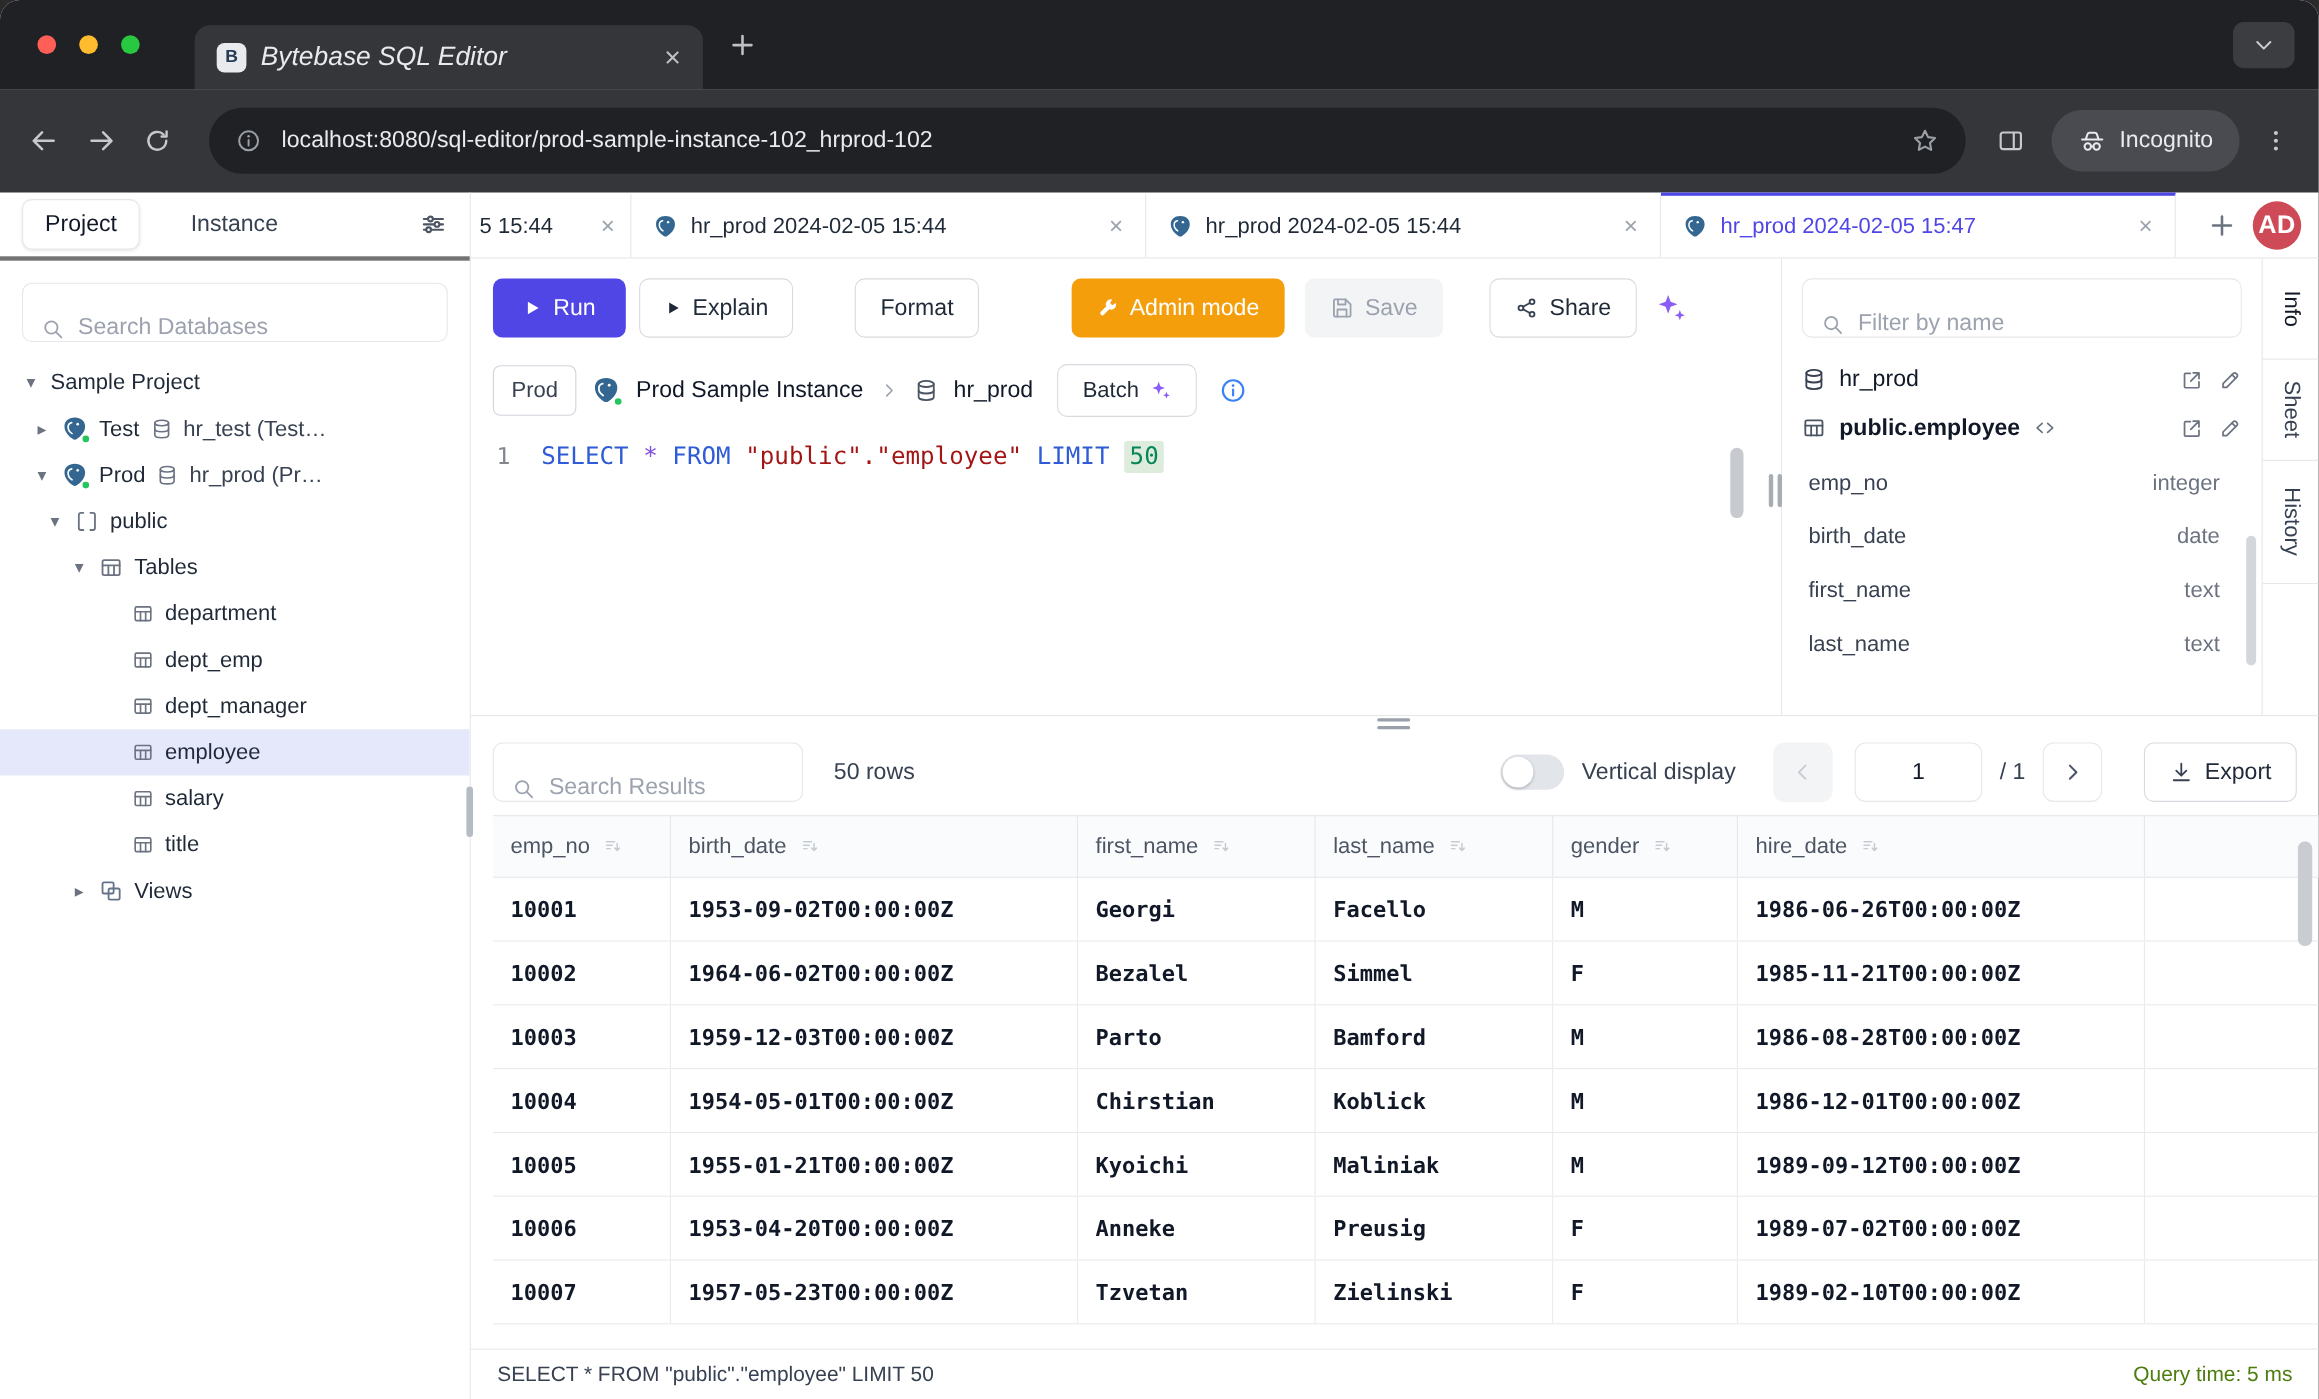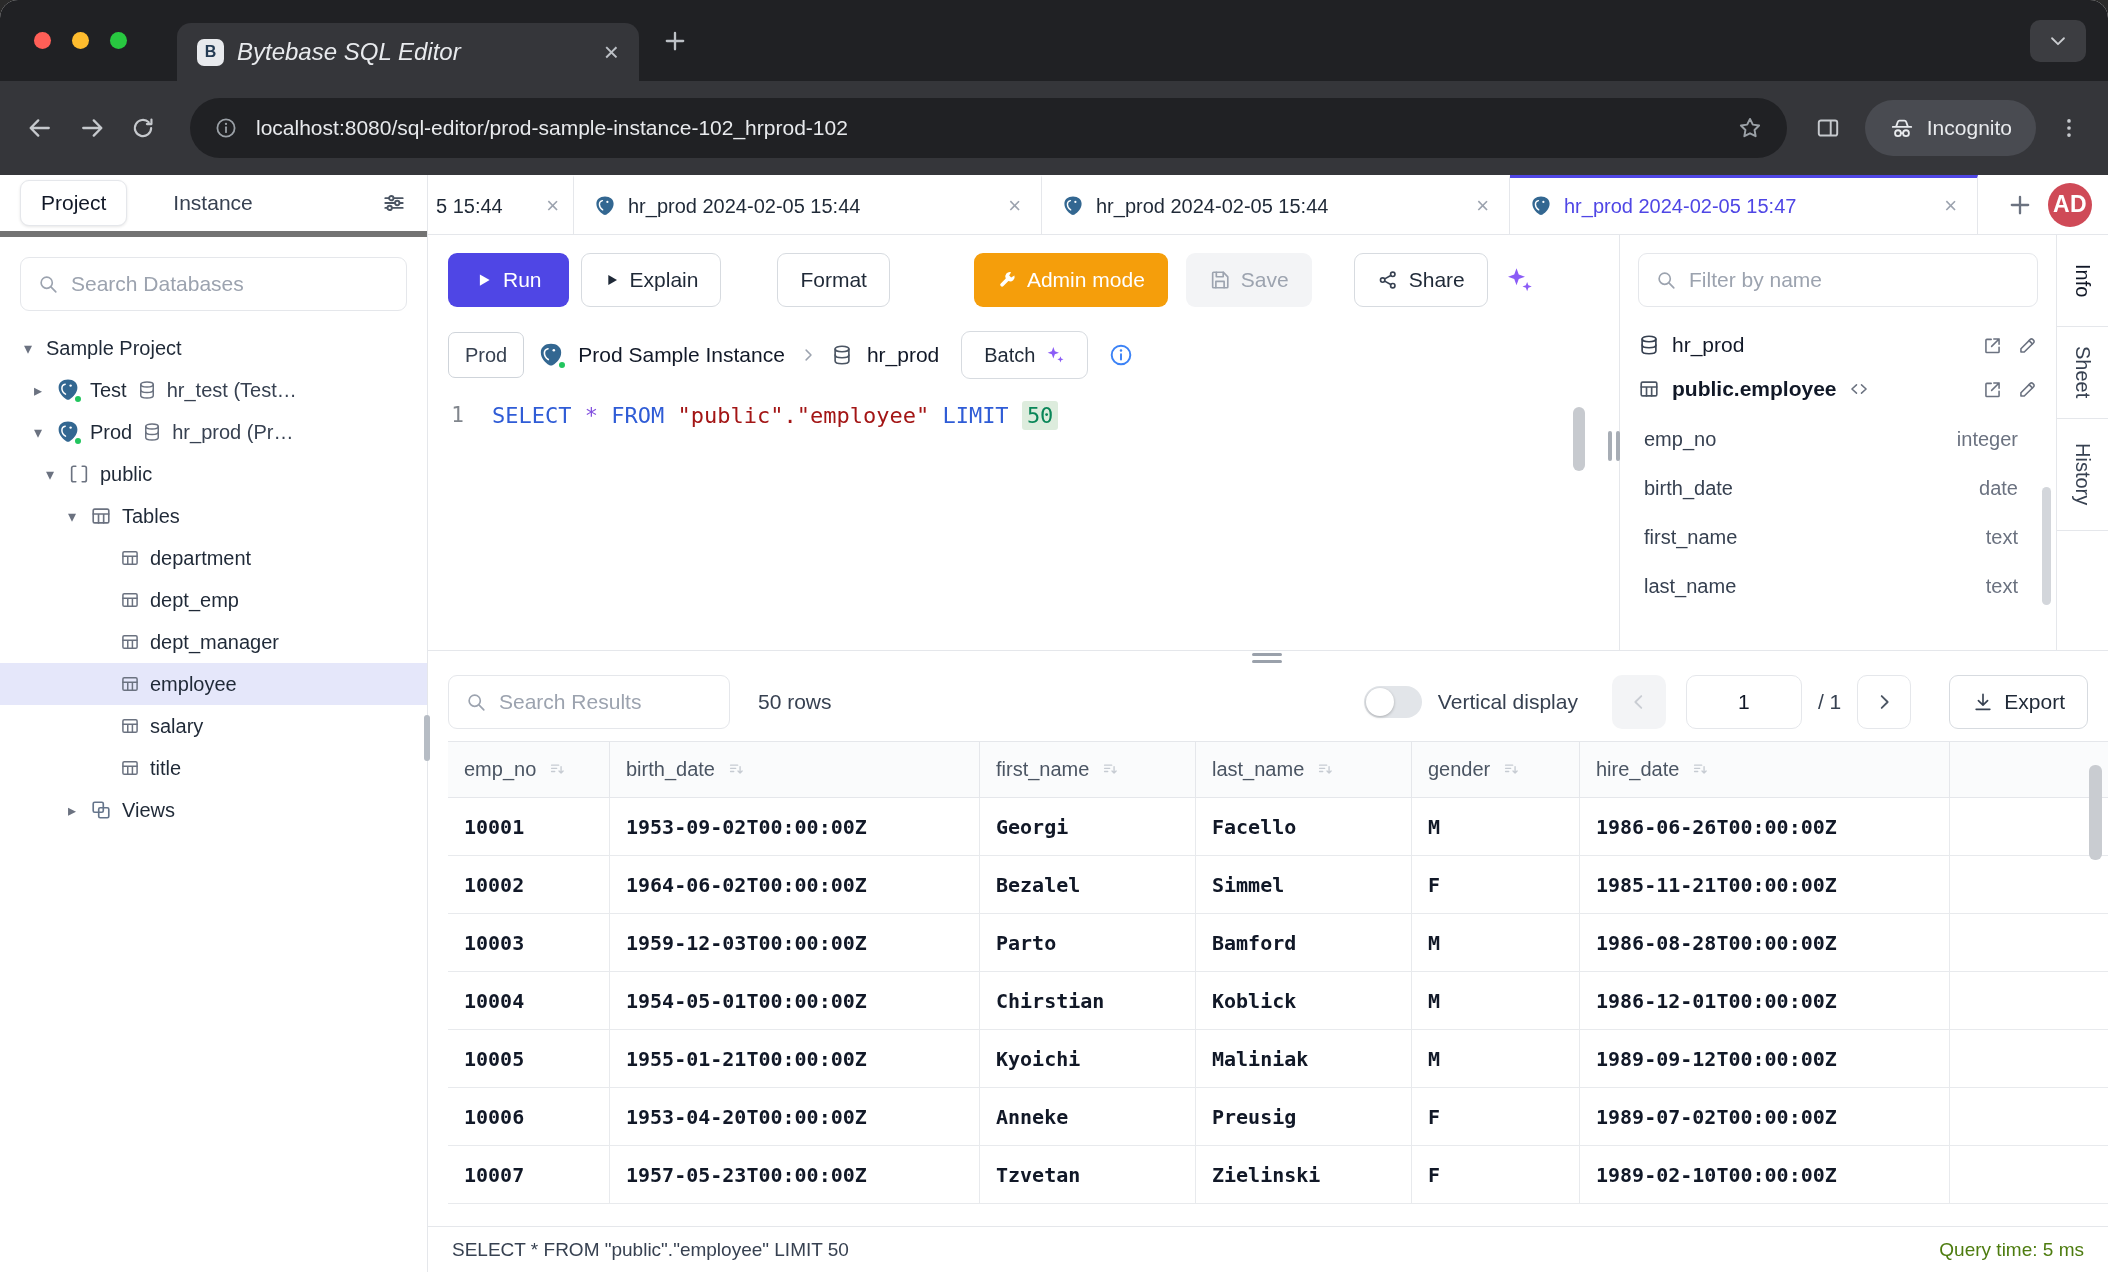--- a/index.html
+++ b/index.html
@@ -28,27 +28,27 @@
     padding:0 24px;margin:0 10px;color:#9aa0a6;min-width:0;}
   .urltext{color:#e8eaed;font-size:21px;margin-left:18px;flex:1;white-space:nowrap;overflow:hidden;}
   .sidepanelbtn{color:#c6c9cd;margin:0 18px;display:flex;}
   .incog{height:56px;border-radius:28px;background:#494b51;display:flex;align-items:center;gap:12px;
     padding:0 24px;color:#e8eaed;font-size:21px;margin-left:6px;}
   .kebab{color:#c6c9cd;margin-left:20px;display:flex;}
 
   
   .app{flex:1;display:flex;min-height:0;position:relative;}
   .sidebar{width:428px;border-right:1px solid #e5e7eb;display:flex;flex-direction:column;flex-shrink:0;}
-  .sb-head{height:62px;display:flex;align-items:center;padding:0 20px;border-bottom:6px solid #737373;flex-shrink:0;}
+  .sb-head{height:62px;display:flex;align-items:center;padding:0 20px;border-bottom:4px solid #737373;flex-shrink:0;}
   .proj-chip{height:46px;padding:0 20px;border:1px solid #e5e7eb;border-radius:9px;background:#fff;
     box-shadow:0 1px 3px rgba(0,0,0,.1);display:flex;align-items:center;font-size:21px;color:#111827;font-weight:500;}
   .inst-lbl{margin-left:46px;font-size:21px;color:#374151;}
   .sliders{margin-left:auto;color:#4b5563;display:flex;}
   .sb-search{margin:20px 20px 8px;}
-  .inputbox{height:54px;border:1px solid #e5e7eb;border-radius:9px;display:flex;align-items:center;
+  .inputbox{height:54px;border:1px solid #e5e7eb;border-radius:9px;display:flex;align-items:flex-end;
     padding:0 16px;gap:12px;background:#fff;color:#9ca3af;}
   .inputbox input{border:none;outline:none;flex:1;font-size:21px;color:#111827;font-family:inherit;background:transparent;min-width:0;}
   .inputbox input::placeholder{color:#9ca3af;}
   .tree{flex:1;overflow:hidden;padding-top:8px;}
   .titem{height:42px;display:flex;align-items:center;gap:10px;font-size:20px;color:#1f2937;white-space:nowrap;overflow:hidden;}
   .chev{color:#6b7280;font-size:16px;width:16px;flex-shrink:0;text-align:center;}
   .dbname{color:#374151;overflow:hidden;}
   .titem.selected{background:#e5e7fa;}
   .p0{padding-left:20px}.p1{padding-left:30px}.p2{padding-left:42px}.p3{padding-left:64px}.p4{padding-left:120px}
   .pgwrap{position:relative;display:flex;flex-shrink:0;}

